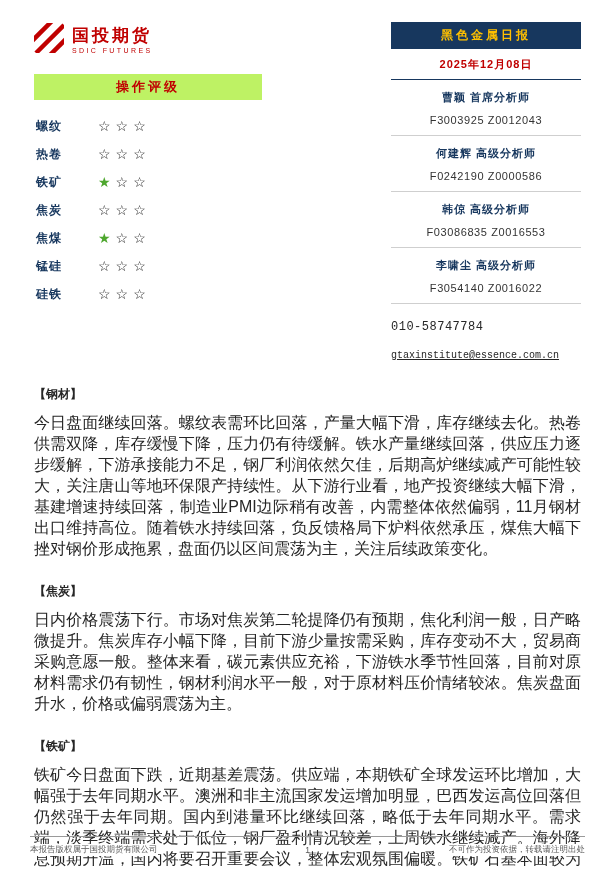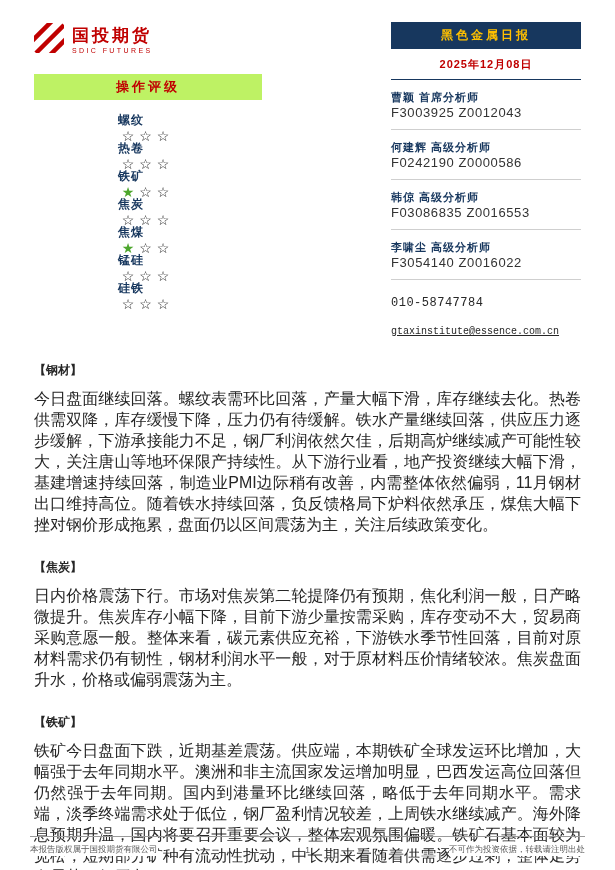--- a/index.html
+++ b/index.html
@@ -19,39 +19,39 @@
   .logo-text { display: flex; flex-direction: column; }
   .logo-cn { color: #c00000; font-weight: bold; font-size: 17px; letter-spacing: 3px; line-height: 1.15; }
   .logo-en { color: #c00000; font-size: 7px; letter-spacing: 2.4px; margin-top: 1px; }
 
   .ratings { margin-top: 16px; }
   .ratings-title {
     background: #bef264; color: #c00000; font-weight: bold; font-size: 13px;
     text-align: center; padding: 4px 0; letter-spacing: 3px;
   }
   .rating-rows { padding-top: 12px; }
-  .rating-row { display: flex; align-items: center; height: 28px; flex-direction: column; }
+  .rating-row { display: flex; align-items: center; height: 28px; }
   .rating-name { width: 64px; font-weight: bold; font-size: 12px; color: #17375e; letter-spacing: 1px; padding-left: 2px; }
   .stars { font-size: 14px; letter-spacing: 5px; line-height: 1; }
   .star.hollow { color: #1a1a1a; }
   .star.filled { color: #4ea72e; }
 
   
   .right-col { width: 190px; }
   .title-banner {
     background: #17375e; color: #ffc000; text-align: center;
     font-size: 12px; font-weight: bold; padding: 5px 0; letter-spacing: 3px;
   }
   .date {
     color: #c00000; font-weight: bold; font-size: 11px; text-align: center;
     padding: 8px 0 7px; border-bottom: 1px solid #17375e; letter-spacing: 1px;
   }
-  .analyst-entry { padding: 10px 0 9px; border-bottom: 1px solid #cfcfcf; }
+  .analyst-entry { padding: 10px 0 9px; border-bottom: 1px solid #cfcfcf; text-align: center; }
   .analyst-name { font-weight: bold; font-size: 11px; color: #17375e; letter-spacing: 1px; }
-  .analyst-ids { font-size: 13px; color: #333; letter-spacing: 0.6px; }
+  .analyst-ids { font-size: 11px; color: #333; margin-top: 9px; letter-spacing: 0.6px; }
   .contact { padding-top: 12px; }
   .contact-phone { font-family: "Liberation Mono", monospace; font-size: 12px; color: #262626; padding: 4px 0 10px; letter-spacing: 0.5px; }
   .contact-email a { font-family: "Liberation Mono", monospace; font-size: 10px; color: #262626; text-decoration: underline; }
 
   
   .body-sections { margin-top: 24px; }
   .section { margin-bottom: 24px; }
   .section-title { font-weight: bold; font-size: 12px; color: #262626; }
   .section-body { margin-top: 9px; font-size: 16px; line-height: 21px; text-align: justify; color: #262626; }
 

